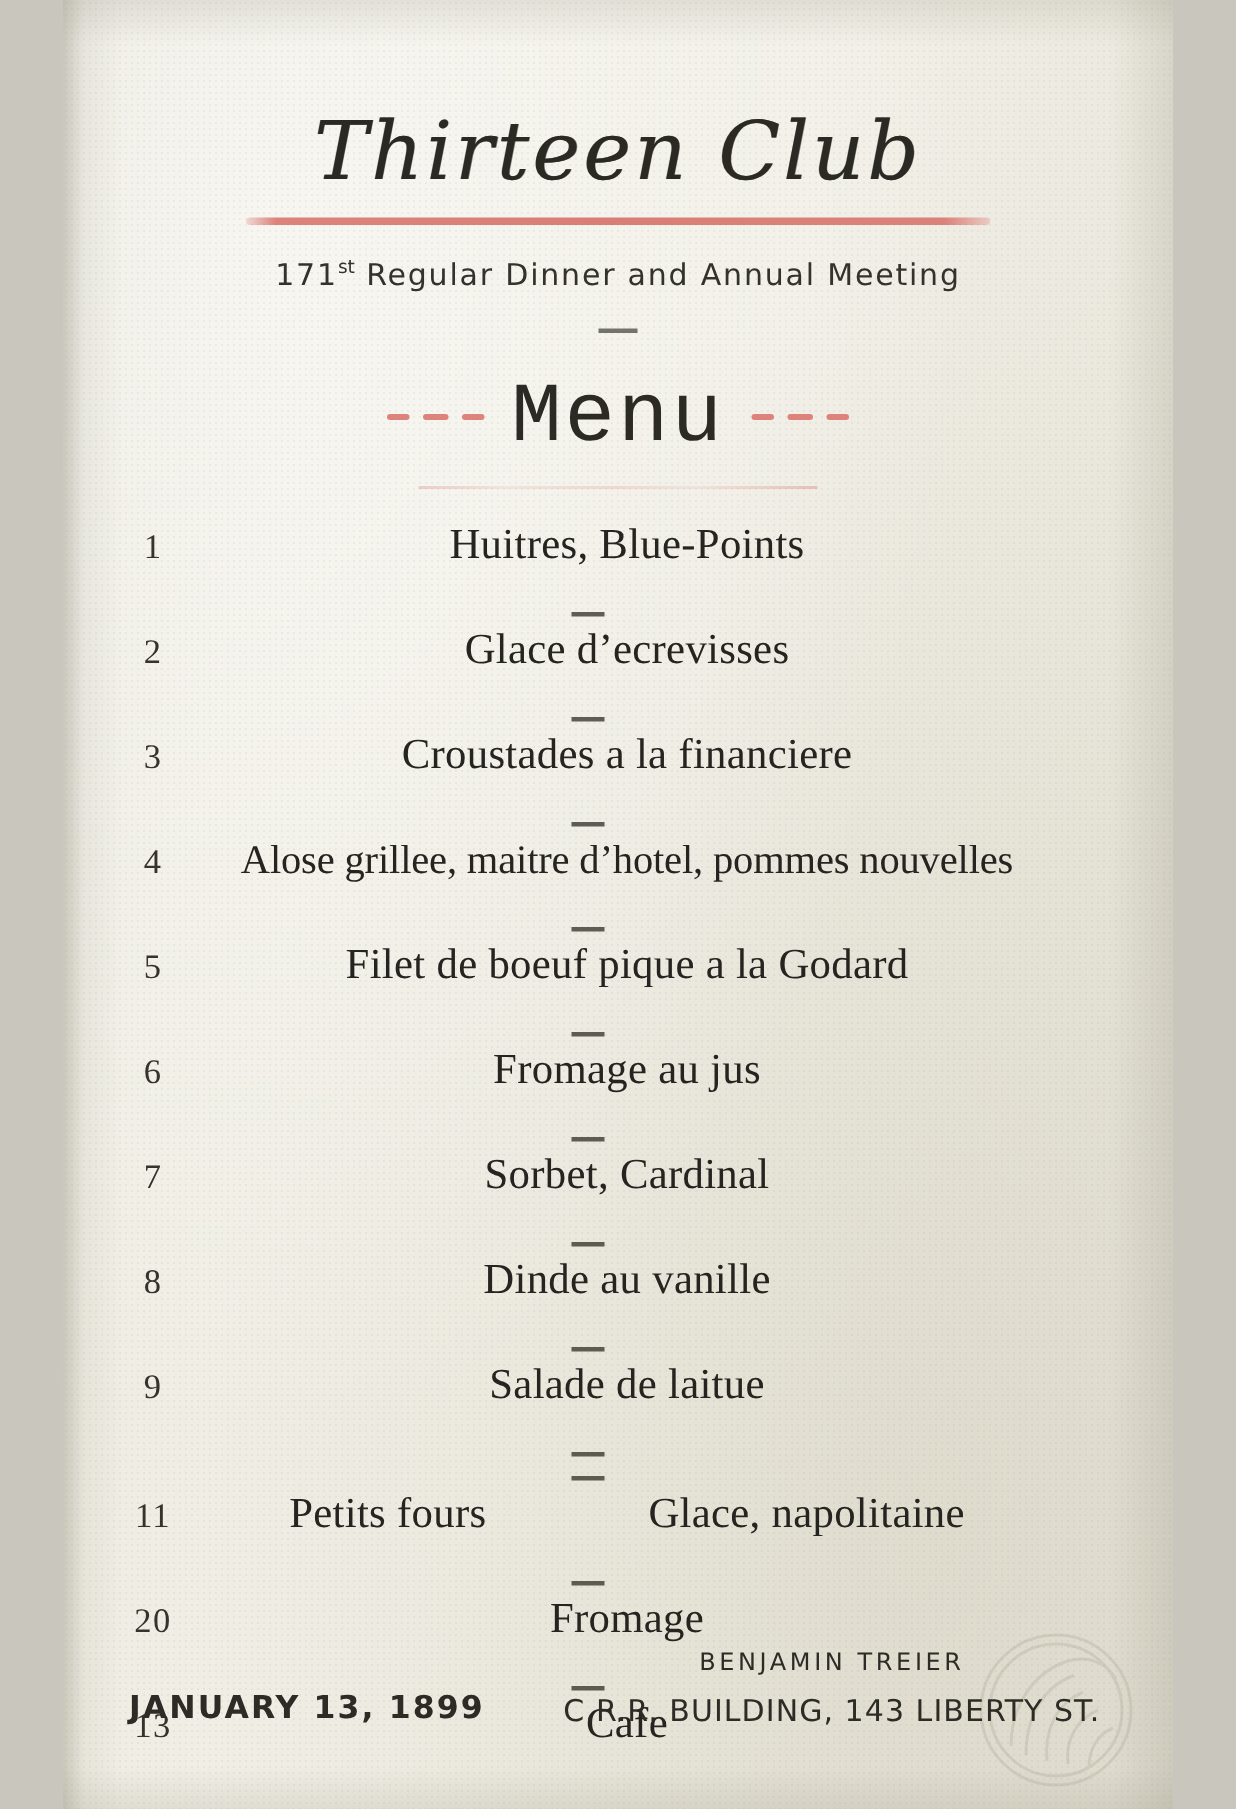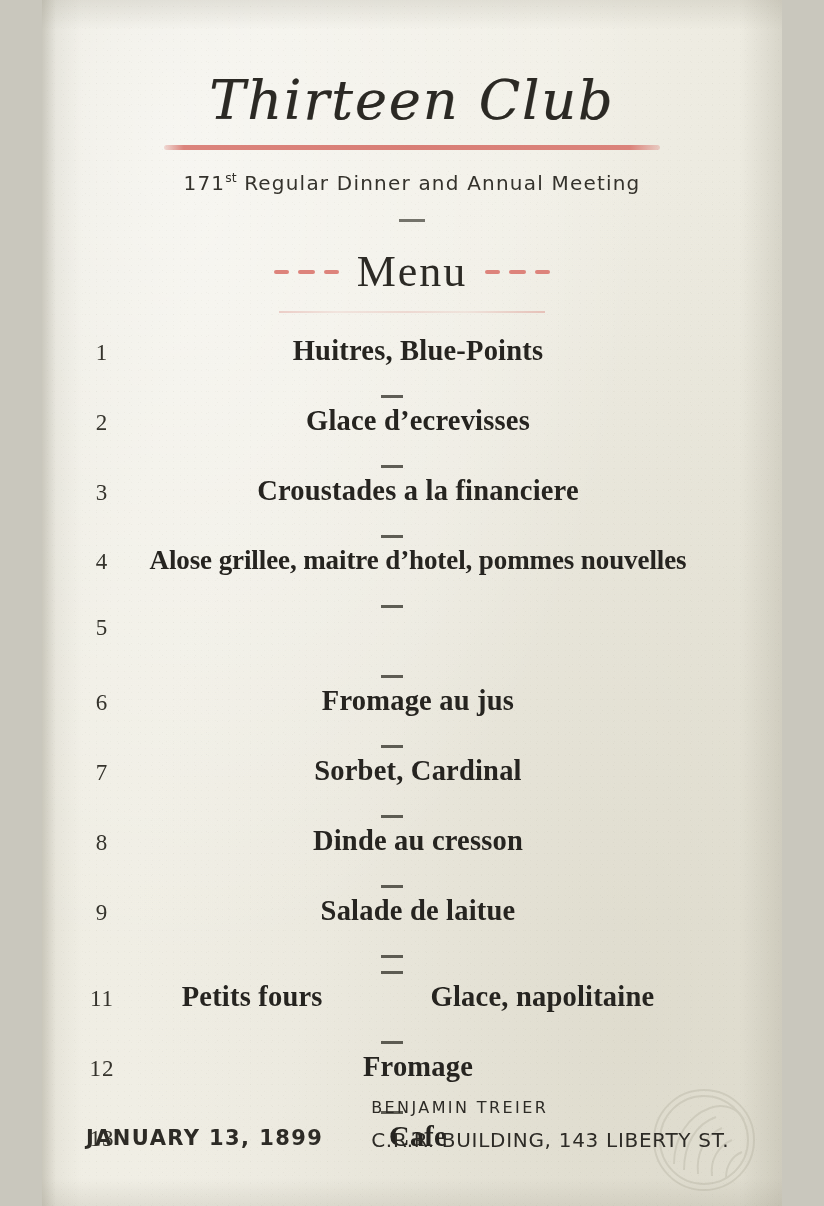--- a/index.html
+++ b/index.html
@@ -118,22 +118,22 @@
 
   
   .menu-head {
     margin-top: 24px;
     display: flex;
     align-items: center;
     justify-content: center;
     gap: 18px;
   }
   .menu-word {
-    font-family: Liberation Serif, serif;
-    font-size: 44px;
+    font-family: Liberation Mono, monospace;
+    font-size: 56px;
     letter-spacing: 2px;
     color: #2c2a25;
   }
   .dashes {
     display: flex;
     align-items: center;
     gap: 9px;
   }
   .dashes i {
     display: block;
@@ -177,21 +177,20 @@
   }
   .dish {
     flex: 1 1 auto;
     text-align: center;
     font-family: "Liberation Serif", serif;
     font-size: 28.5px;
     color: #262420;
     letter-spacing: 0.2px;
     padding-right: 40px;
     white-space: nowrap;
-    font-weight: bold;
   }
   .dish.wide { font-size: 27px; letter-spacing: -0.1px; }
   .dish.split {
     display: flex;
     justify-content: center;
     gap: 108px;
     align-items: flex-end;
   }
   .sep {
     height: 16px;
@@ -224,21 +223,21 @@
     font-family: "DejaVu Sans", sans-serif;
     font-weight: bold;
     font-size: 21px;
     letter-spacing: 1.4px;
     color: #2d2b26;
     flex: 0 0 auto;
     padding-bottom: 2px;
   }
   .venue {
     flex: 1 1 auto;
-    text-align: left;
+    text-align: center;
     padding-left: 48px;
     font-family: "DejaVu Sans", sans-serif;
     color: #2d2b26;
   }
   .venue-name {
     font-size: 16px;
     letter-spacing: 2.4px;
     margin-bottom: 6px;
   }
   .venue-type {
@@ -320,38 +319,39 @@
       <div class="sep"></div>
 
       <div class="course">
         <div class="num">4</div>
         <div class="dish wide">Alose grillee, maitre d’hotel, pommes nouvelles</div>
       </div>
       <div class="sep"></div>
 
       <div class="course">
         <div class="num">5</div>
+        <div class="dish">Filet de boeuf pique a la Godard</div>
       </div>
       <div class="sep"></div>
 
       <div class="course">
         <div class="num">6</div>
         <div class="dish">Fromage au jus</div>
       </div>
       <div class="sep"></div>
 
       <div class="course">
         <div class="num">7</div>
         <div class="dish">Sorbet,  Cardinal</div>
       </div>
       <div class="sep"></div>
 
       <div class="course">
         <div class="num">8</div>
-        <div class="dish">Dinde au cresson</div>
+        <div class="dish">Dinde au vanille</div>
       </div>
       <div class="sep"></div>
 
       <div class="course">
         <div class="num">9</div>
         <div class="dish">Salade de laitue</div>
       </div>
       <div class="sep"></div>
 
       <div class="sep"></div>
@@ -359,21 +359,21 @@
       <div class="course">
         <div class="num">11</div>
         <div class="dish split">
           <span>Petits fours</span>
           <span>Glace, napolitaine</span>
         </div>
       </div>
       <div class="sep"></div>
 
       <div class="course">
-        <div class="num">12</div>
+        <div class="num">20</div>
         <div class="dish">Fromage</div>
       </div>
       <div class="sep"></div>
 
       <div class="course">
         <div class="num">13</div>
         <div class="dish">Cafe</div>
       </div>
 
     </div>

